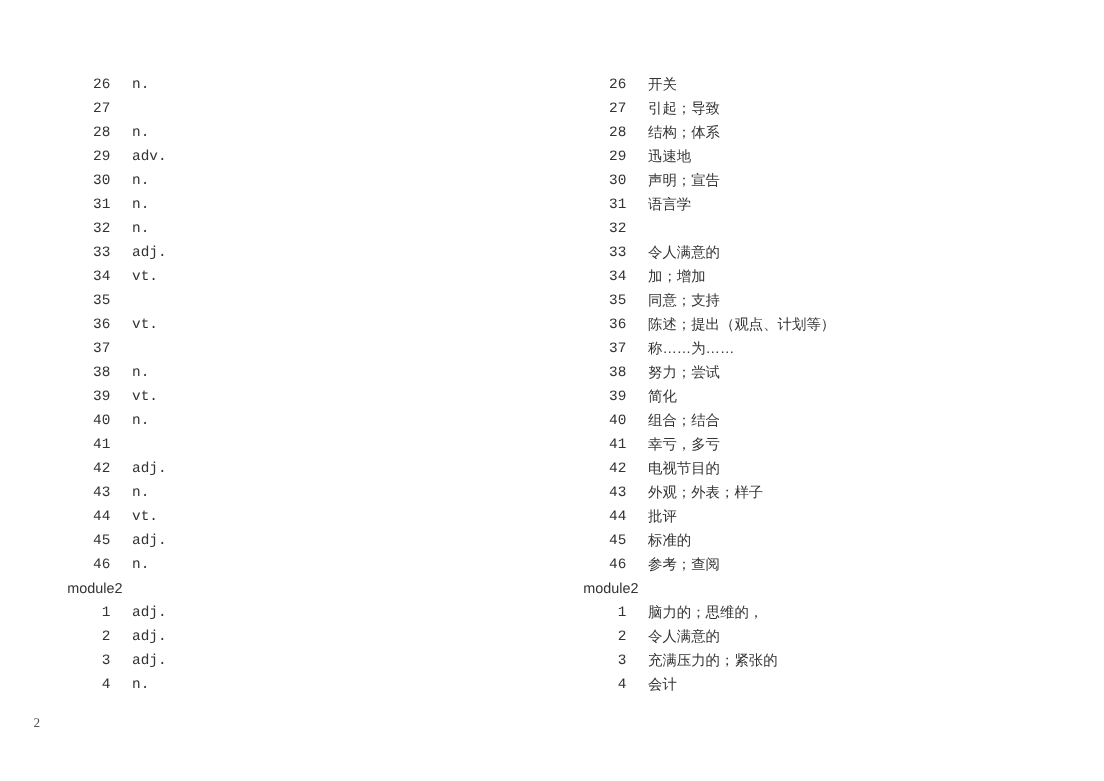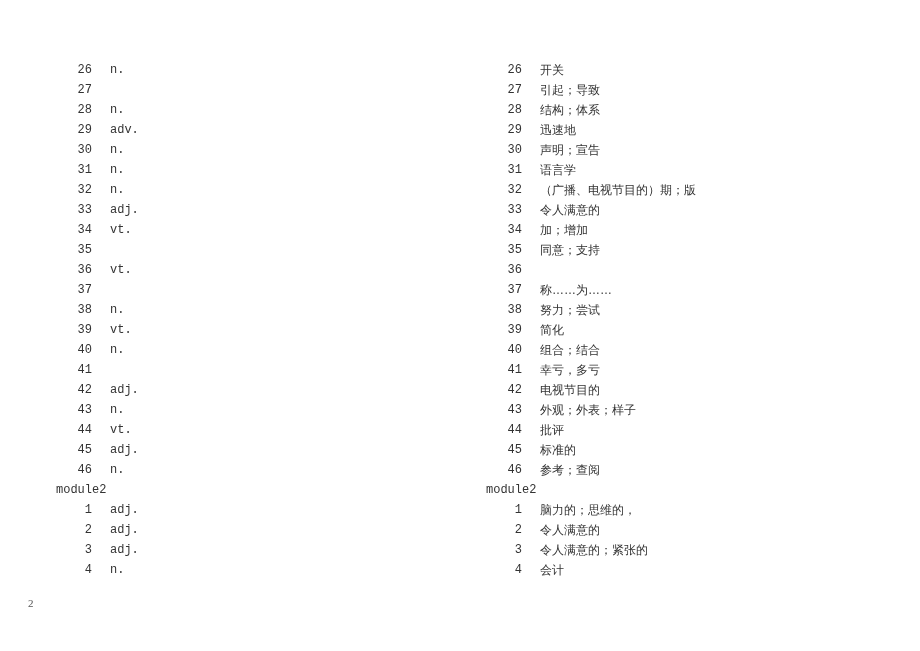--- a/index.html
+++ b/index.html
@@ -43,21 +43,21 @@
       padding-right: 18px;
       font-family: "Courier New", monospace;
     }
     .pos {
       font-family: "Courier New", monospace;
     }
     .def {
       font-family: Liberation Sans, sans-serif;
     }
     .module {
-      font-family: Liberation Mono, monospace;
+      font-family: Liberation Sans, sans-serif;
       padding-left: 6px;
     }
     .page-number {
       position: absolute;
       bottom: 42px;
       left: 28px;
       font-size: 11px;
       font-family: "SimSun", serif;
       color: #555;
     }
@@ -191,36 +191,36 @@
       <div class="row">
         <span class="num">30</span>
         <span class="def">声明；宣告</span>
       </div>
       <div class="row">
         <span class="num">31</span>
         <span class="def">语言学</span>
       </div>
       <div class="row">
         <span class="num">32</span>
-        <span class="def">（广播、电视节目的）期；版</span>
       </div>
       <div class="row">
         <span class="num">33</span>
         <span class="def">令人满意的</span>
       </div>
       <div class="row">
         <span class="num">34</span>
         <span class="def">加；增加</span>
       </div>
       <div class="row">
         <span class="num">35</span>
         <span class="def">同意；支持</span>
       </div>
       <div class="row">
         <span class="num">36</span>
+        <span class="def">陈述；提出（观点、计划等）</span>
       </div>
       <div class="row">
         <span class="num">37</span>
         <span class="def">称……为……</span>
       </div>
       <div class="row">
         <span class="num">38</span>
         <span class="def">努力；尝试</span>
       </div>
       <div class="row">
@@ -261,21 +261,21 @@
       <div class="row">
         <span class="num">1</span>
         <span class="def">脑力的；思维的，</span>
       </div>
       <div class="row">
         <span class="num">2</span>
         <span class="def">令人满意的</span>
       </div>
       <div class="row">
         <span class="num">3</span>
-        <span class="def">令人满意的；紧张的</span>
+        <span class="def">充满压力的；紧张的</span>
       </div>
       <div class="row">
         <span class="num">4</span>
         <span class="def">会计</span>
       </div>
     </div>
 </div>
 
 <div class="page-number">2</div>
 

